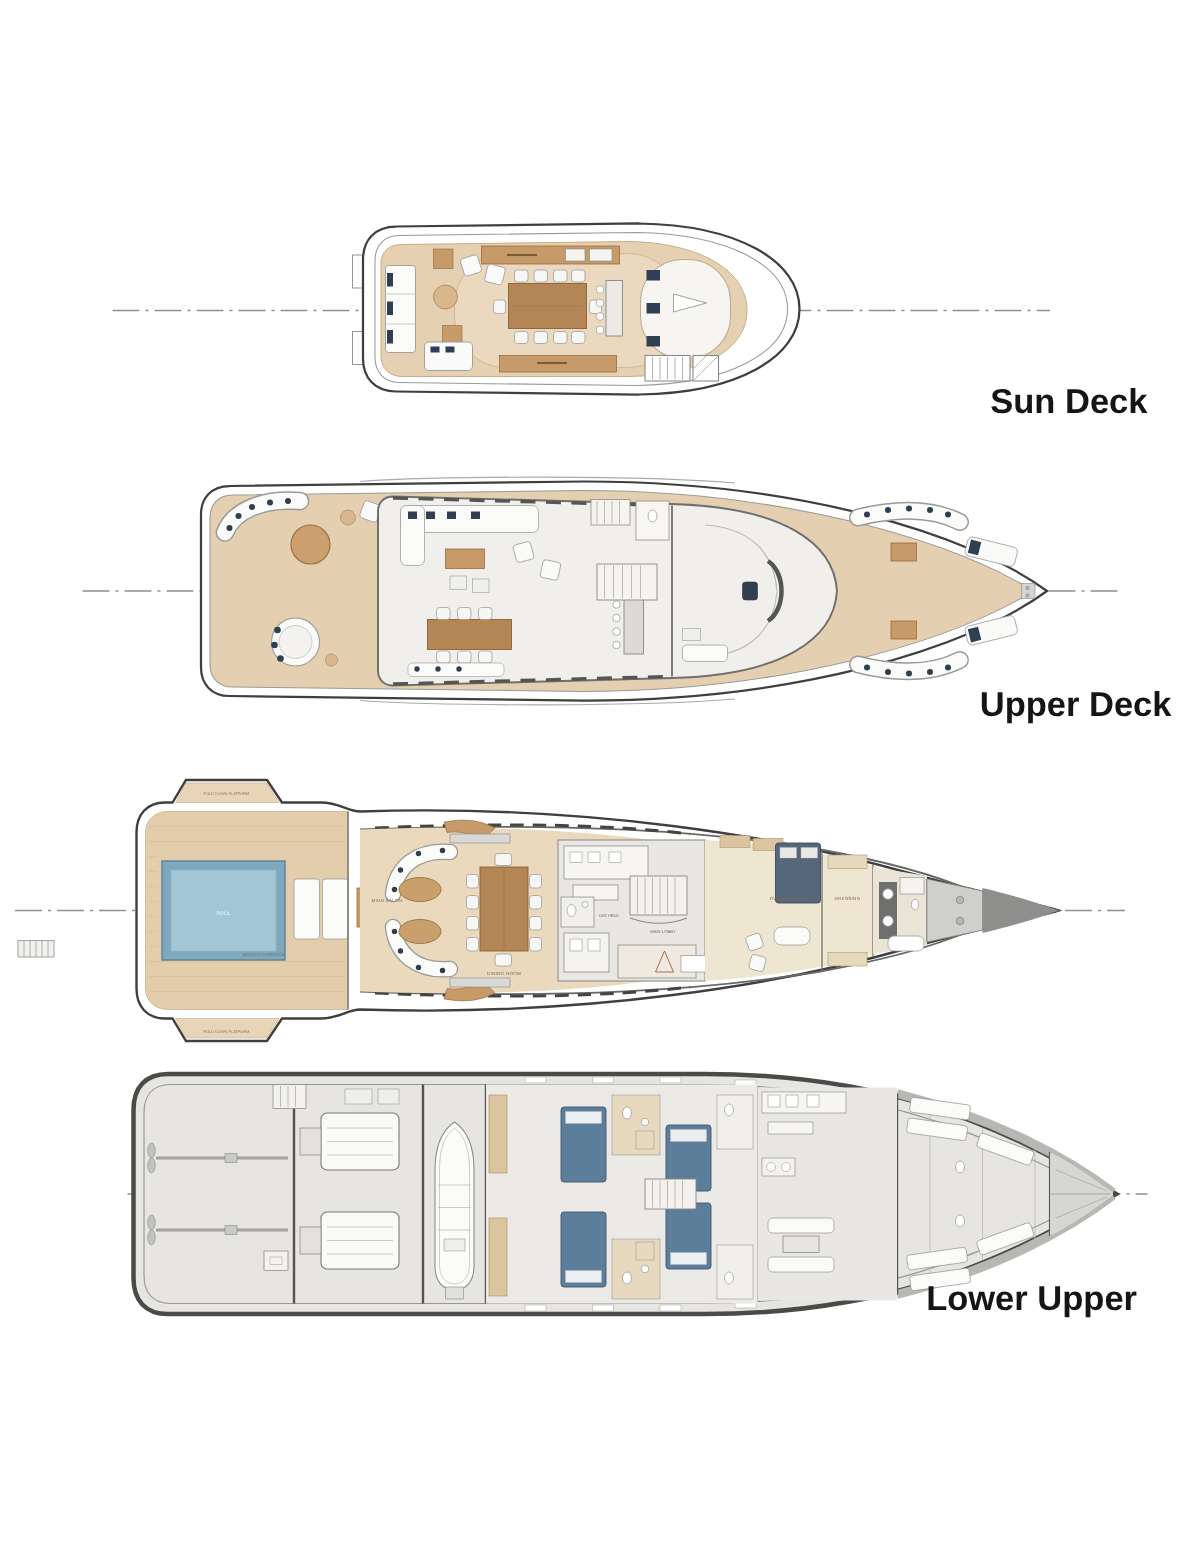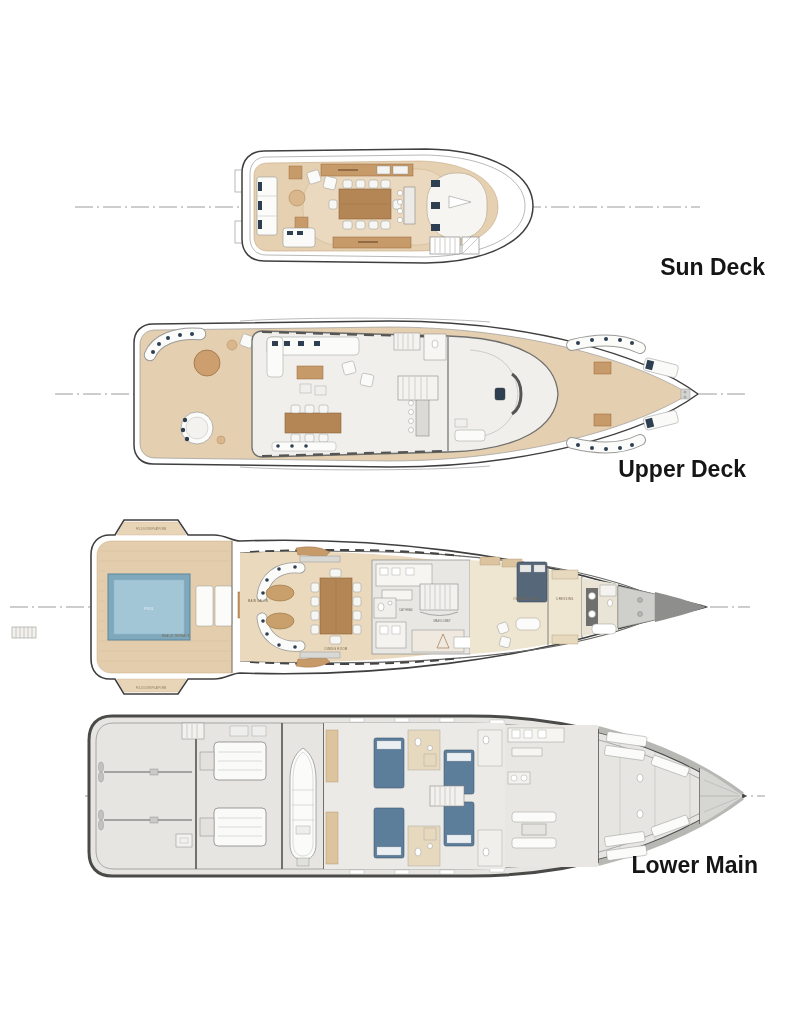--- a/index.html
+++ b/index.html
@@ -208,21 +208,21 @@
         </g>
       <g transform="rotate(-14 660 421)">
           <rect x="644" y="414" width="34" height="13" rx="3" fill="#fafaf8" stroke="#999997" stroke-width="0.5"></rect>
           <rect x="646" y="416" width="7" height="9" fill="#2e3f52"></rect>
         </g>
       <rect x="681" y="389" width="9" height="10" fill="#d5d5d2" stroke="#888886" stroke-width="0.4"></rect>
       <circle cx="685" cy="392" r="1.5" fill="#aaaaa8"></circle>
         <circle cx="685" cy="397" r="1.5" fill="#aaaaa8"></circle>
     </g>
   </svg>
-  <div class="deck-label" style="left:446px;top:456px">Upper Deck</div>
+  <div class="deck-label" style="left:481px;top:456px">Upper Deck</div>
 
   <svg class="deck-svg" style="left:0px;top:512px" width="760" height="192" viewBox="0 512 760 192">
     <line x1="10" y1="607" x2="750" y2="607" stroke="#909090" stroke-width="0.9" stroke-dasharray="18 4 2 4"></line>
     <g>
       <rect x="12" y="627" width="24" height="11" fill="#f2f1ee" stroke="#999997" stroke-width="0.6"></rect>
       <line x1="16" y1="627" x2="16" y2="638" stroke="#999997" stroke-width="0.5"></line>
       <line x1="20" y1="627" x2="20" y2="638" stroke="#999997" stroke-width="0.5"></line>
       <line x1="24" y1="627" x2="24" y2="638" stroke="#999997" stroke-width="0.5"></line>
       <line x1="28" y1="627" x2="28" y2="638" stroke="#999997" stroke-width="0.5"></line>
       <line x1="32" y1="627" x2="32" y2="638" stroke="#999997" stroke-width="0.5"></line>
@@ -505,15 +505,15 @@
       <ellipse cx="640" cy="814" rx="3" ry="4" fill="#ffffff" stroke="#999997" stroke-width="0.5"></ellipse>
       <line x1="700" y1="768" x2="700" y2="824" stroke="#55534f" stroke-width="1.4"></line>
     </g>
     <g>
       <path d="M 700,768 C 716,776 732,788 742,795 L 742,797 C 732,804 716,816 700,824 Z" fill="#d6d6d3"></path>
       <line x1="700" y1="796" x2="740" y2="796" stroke="#999997" stroke-width="0.5"></line>
       <line x1="704" y1="780" x2="738" y2="794" stroke="#b0b0ae" stroke-width="0.6"></line>
       <line x1="704" y1="812" x2="738" y2="798" stroke="#b0b0ae" stroke-width="0.6"></line>
     </g>
   </svg>
-  <div class="deck-label" style="left:458px;top:852px">Lower Main</div>
+  <div class="deck-label" style="left:458px;top:852px">Lower Upper</div>
 
 </div>
 
 </body></html>

